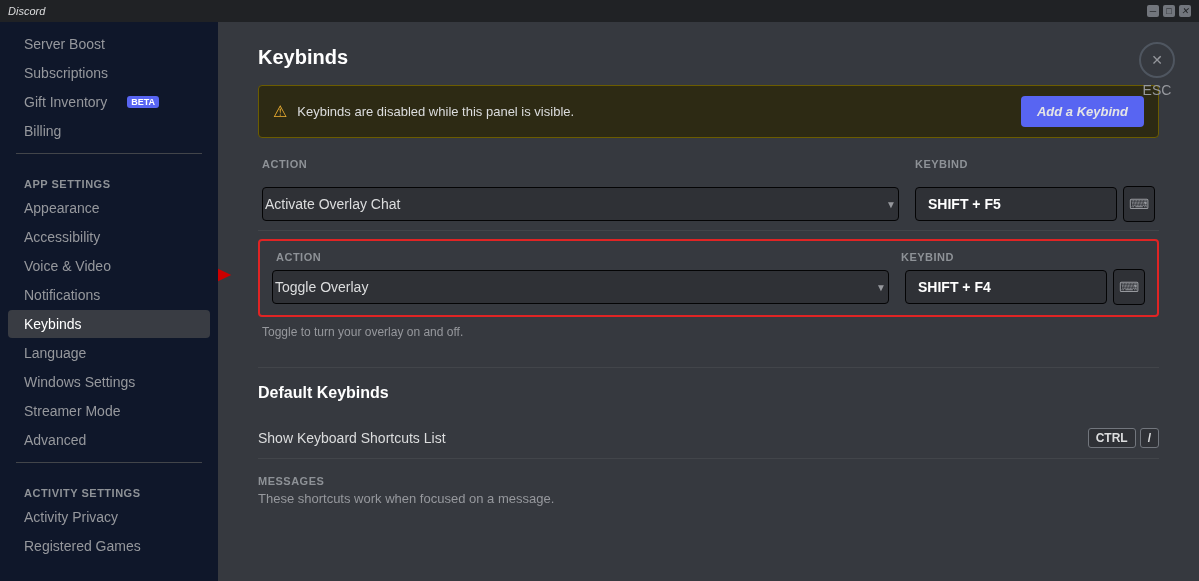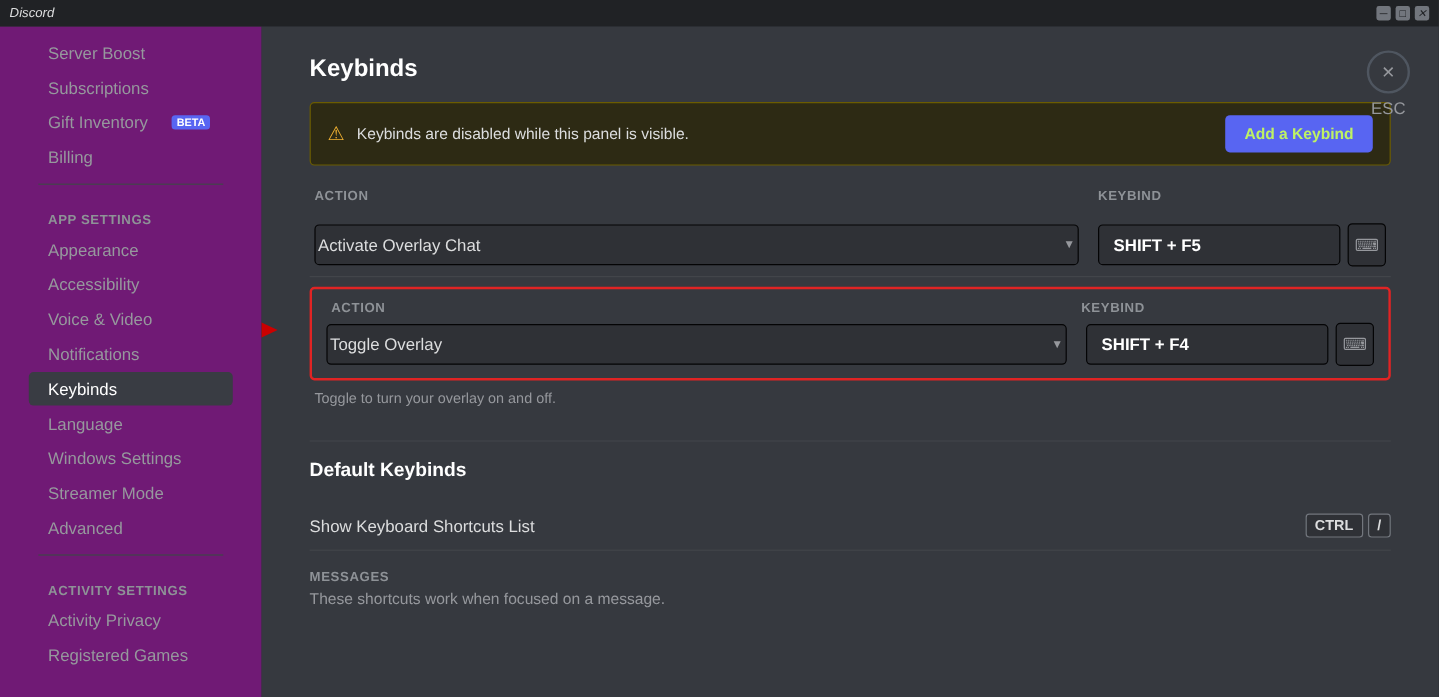--- a/index.html
+++ b/index.html
@@ -43,22 +43,22 @@
       color: #202225;
       cursor: pointer;
     }
     .main-layout {
       display: flex;
       flex: 1;
       overflow: hidden;
     }
     .sidebar {
       width: 218px;
-      background: #701a75;
-      padding: 8px 16px;
+      background: #0f172a;
+      padding: 8px 0;
       overflow-y: auto;
       flex-shrink: 0;
     }
     .sidebar::-webkit-scrollbar { width: 4px; }
     .sidebar::-webkit-scrollbar-thumb { background: #202225; border-radius: 2px; }
     .sidebar-item {
       padding: 6px 16px;
       font-size: 14px;
       color: #96989d;
       cursor: pointer;
@@ -149,28 +149,29 @@
       font-size: 16px;
       flex-shrink: 0;
     }
     .warning-text {
       font-size: 13px;
       color: #dcddde;
       flex: 1;
     }
     .add-keybind-btn {
       background: #5865f2;
-      color: #bef264;
+      color: #e5e5e5;
       border: none;
       padding: 8px 16px;
       border-radius: 4px;
       font-size: 13px;
       font-weight: 600;
       cursor: pointer;
       flex-shrink: 0;
+      font-style: italic;
     }
     .keybind-row-header {
       display: flex;
       gap: 16px;
       margin-bottom: 8px;
       padding: 0 4px;
     }
     .col-label {
       font-size: 11px;
       font-weight: 700;

